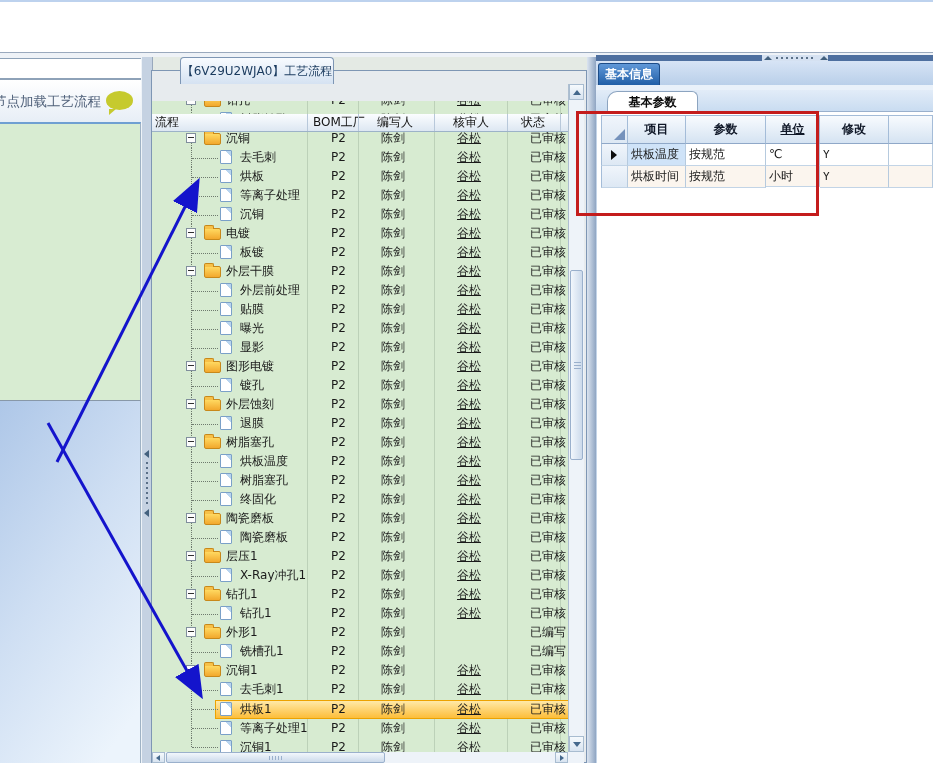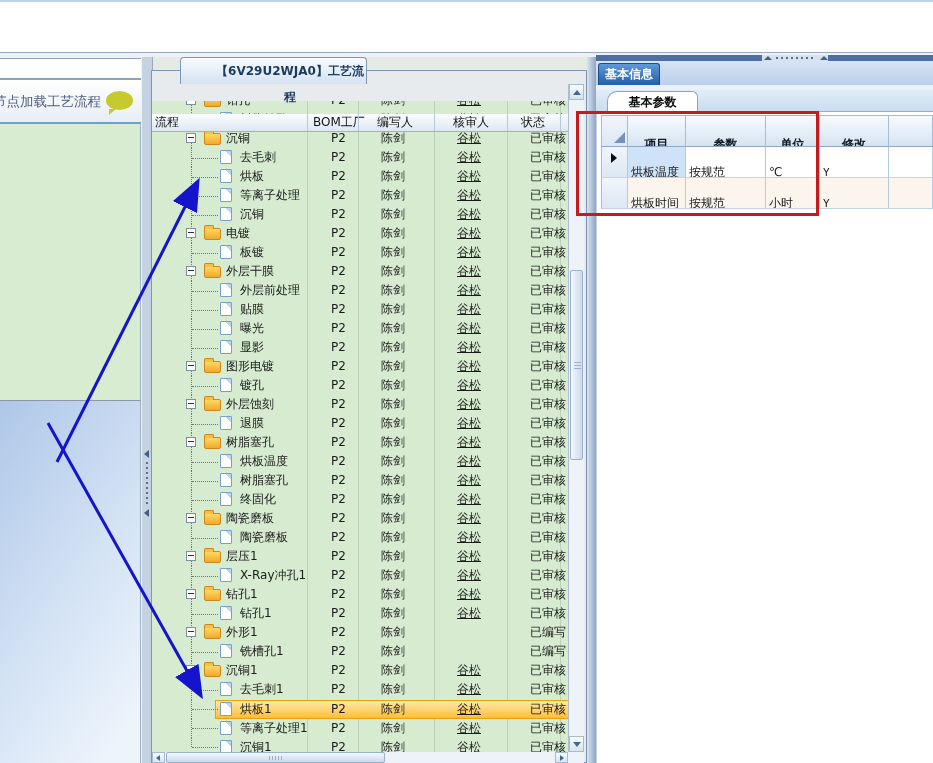--- a/index.html
+++ b/index.html
@@ -22,21 +22,21 @@
   
   #split-l{left:141px;top:57px;width:10px;height:706px;background:#c5d2e2;border-left:1px solid #eef3f8;border-right:1px solid #98a8bc;}
   .tri-l{position:absolute;left:2px;width:0;height:0;border-top:4px solid transparent;border-bottom:4px solid transparent;border-right:5px solid #43617e;}
   #grip-v{position:absolute;left:4px;top:405px;width:2px;height:42px;
      background:repeating-linear-gradient(#5a7088 0 2px,transparent 2px 5px);}
   #mid-bg{left:151px;top:57px;width:445px;height:706px;background:#e4eae4;}
   #split-r{left:587px;top:57px;width:9px;height:706px;background:linear-gradient(to right,#dbe4f0,#8fa5c2);}
   
   #doc-tab{left:180px;top:57px;width:152px;height:26px;z-index:6;border:1px solid #7e96b4;border-bottom:none;
      border-radius:4px 4px 0 0;background:linear-gradient(#f8fbff,#d5e2f2);
-     font-size:12px;font-weight:bold;color:#1a3a5e;text-align:center;line-height:26px;padding-left:33px;}
+     font-size:12px;font-weight:normal;color:#1a3a5e;text-align:center;line-height:26px;}
   #tree-frame{left:151px;top:70px;width:436px;height:693px;border:1px solid #7e96b4;background:#e7ebee;box-sizing:border-box;}
   #tree-header{left:152px;top:84px;width:416px;height:17px;background:linear-gradient(#fbfdff,#dde7f2);
      border-bottom:1px solid #9cb2c8;font-size:12px;z-index:2;margin-top:30px;}
   .th{position:absolute;top:1px;line-height:15px;white-space:nowrap;color:#141414;}
   .hsep{position:absolute;top:0;bottom:0;width:1px;background:#b8c8da;}
   #tree-view{left:152px;top:101px;width:416px;height:651px;overflow:hidden;background:#d7ebd1;}
   .guide{position:absolute;top:0;bottom:0;width:1px;background:rgba(125,150,125,.30);}
   #rows{position:absolute;left:16px;top:-10px;right:0;}
   .trow{position:relative;height:19.03px;font-size:12px;line-height:19px;white-space:nowrap;}
   .hl{position:absolute;left:47px;width:368px;top:0;bottom:0;background:linear-gradient(#ffe9a8,#fdbe3a);
@@ -84,21 +84,21 @@
   #rp-strip{left:596px;top:85px;width:337px;height:5px;background:#e9f1fa;}
   #rp-substrip{left:596px;top:90px;width:337px;height:22px;background:linear-gradient(#e2ecf8,#c9dcf1);border-bottom:1px solid #9ab0cc;box-sizing:border-box;}
   #tab-param{left:607px;top:91px;width:91px;height:22px;background:#fff;border:1px solid #8ca4c0;border-bottom:none;
      border-radius:10px 6px 0 0;box-sizing:border-box;z-index:3;
      font-size:12px;font-weight:bold;text-align:center;line-height:21px;color:#0a0a0a;}
   #rp-content{left:596px;top:112px;width:337px;height:651px;background:#fff;border-left:1px solid #c3d4e8;box-sizing:border-box;}
   
   #ptable{left:601px;top:115px;z-index:2;font-size:12px;}
   .prow{display:flex;}
   .pc{box-sizing:border-box;border-right:1px solid #b6cade;border-bottom:1px solid #c2d4e6;position:relative;
-      padding:15px 3px;overflow:hidden;white-space:nowrap;}
+      padding:0 3px;overflow:hidden;white-space:nowrap;}
   .ph{background:linear-gradient(#f8fbfe,#d5e3f2);border-right:1px solid #a4bcd8;border-bottom:1px solid #8fa8c8;border-top:1px solid #a4bcd8;
       font-weight:bold;text-align:center;line-height:27px;color:#101828;}
   .pc.first{border-left:1px solid #a4bcd8;}
   .psel{background:linear-gradient(#f0f5fb,#dde8f4);}
   .corner-tri{position:absolute;right:2px;bottom:3px;width:0;height:0;border-bottom:11px solid #7592bc;border-left:11px solid transparent;}
   .rowptr{position:absolute;left:9px;top:6px;width:0;height:0;border-left:6px solid #0d0d0d;border-top:5px solid transparent;border-bottom:5px solid transparent;}
   .mono{font-family:"DejaVu Sans Mono",monospace;font-size:11px;}
   
   #anno{left:0;top:0;width:933px;height:763px;z-index:60;pointer-events:none;}
 </style>

